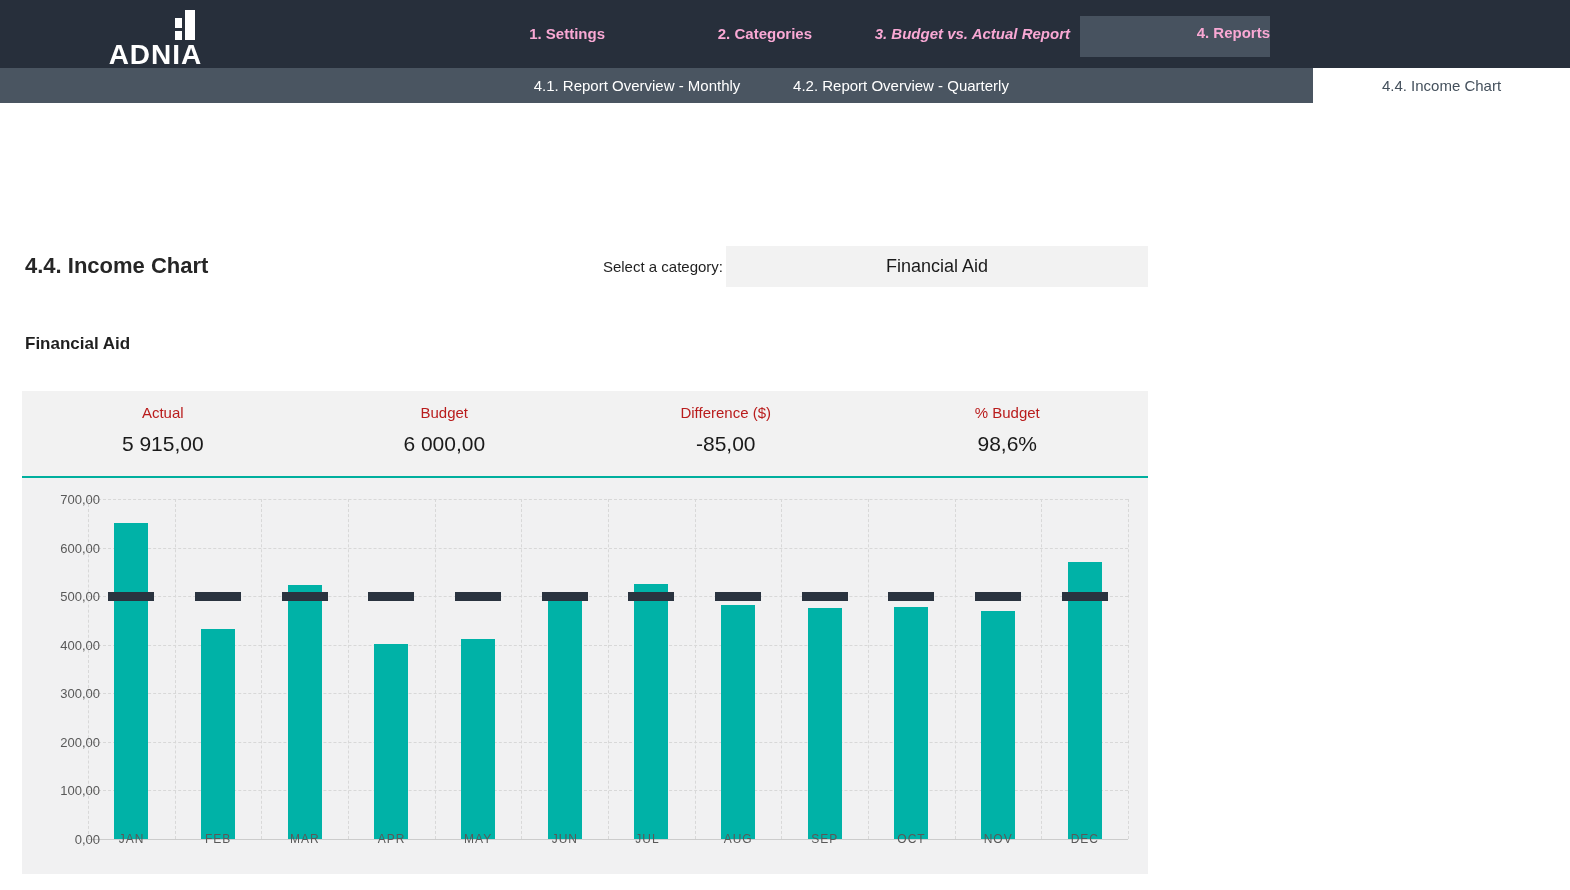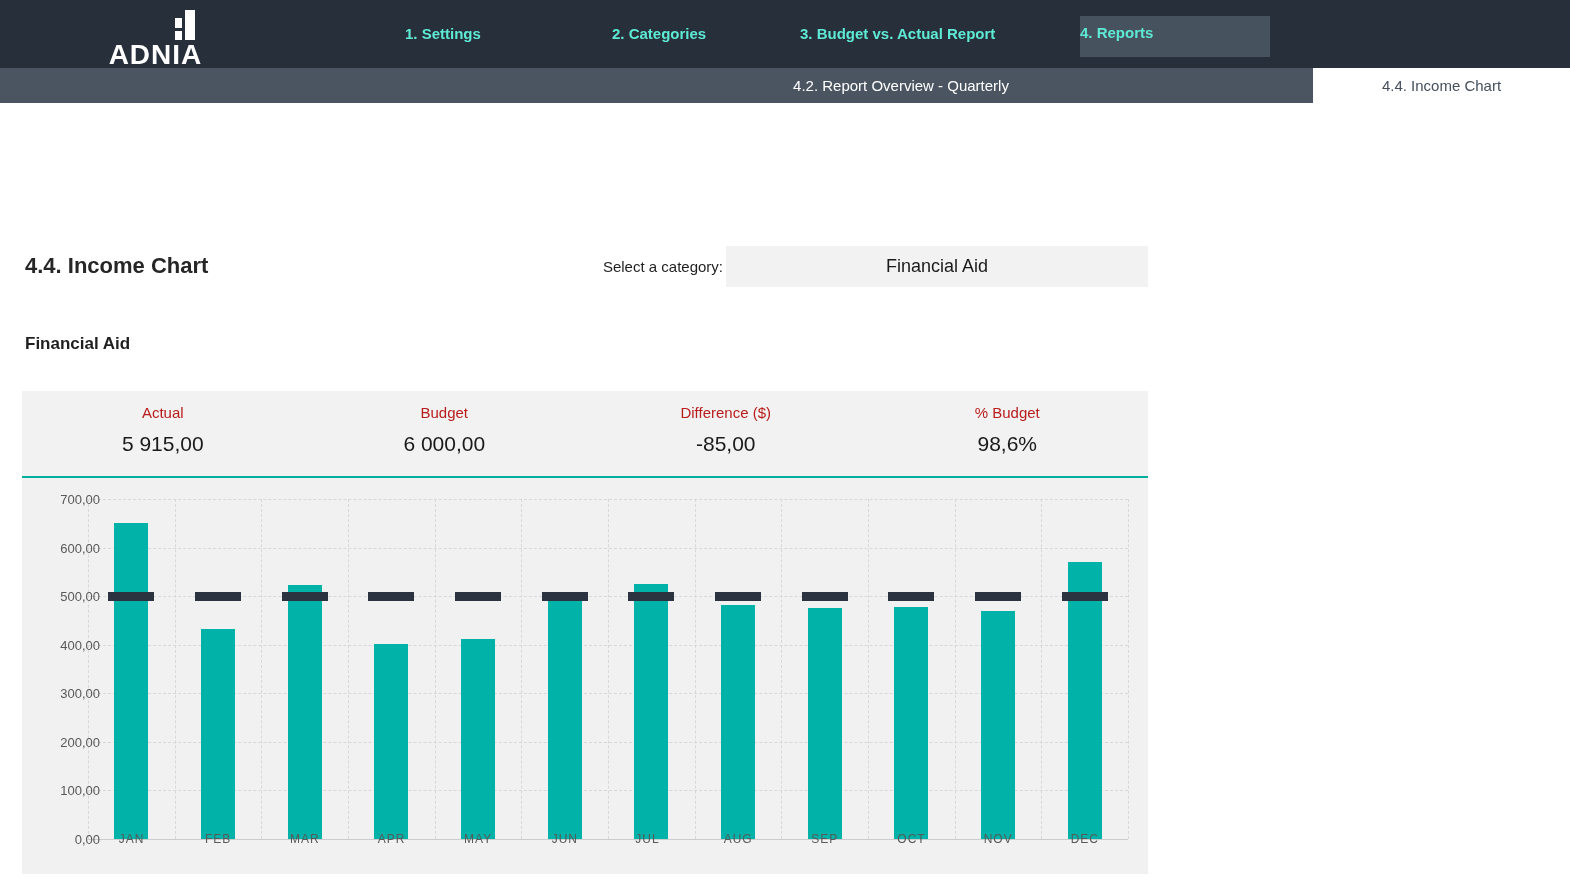--- a/index.html
+++ b/index.html
@@ -10,25 +10,25 @@
   .topnav { position: relative; width: 1570px; height: 68px; background: #272f3b; }
   .logo { position: absolute; left: 16px; top: 10px; }
   .logo-row { display: flex; align-items: flex-end; flex-direction: column; }
   .logo-icon { display: flex; align-items: flex-end; margin-right: 7px; }
   .logo-icon .col-dots { display: flex; flex-direction: column; justify-content: flex-end; margin-right: 3px; }
   .logo-icon .dot-top { width: 7px; height: 10px; background: #ffffff; margin-bottom: 3px; }
   .logo-icon .dot-bottom { width: 7px; height: 9px; background: #ffffff; }
   .logo-icon .tall-bar { width: 10px; height: 30px; background: #ffffff; }
   .logo-name { color: #ffffff; font-size: 28px; font-weight: 700; letter-spacing: 1px; line-height: 30px; }
   .logo-tagline { color: #ffffff; font-size: 10px; letter-spacing: 5px; margin-top: 4px; margin-left: 22px; }
-  .topnav-item { position: absolute; top: 0; height: 68px; line-height: 68px; text-align: left;
-    color: #5eead4; font-size: 15px; font-weight: 700; cursor: pointer; }
+  .topnav-item { position: absolute; top: 0; height: 68px; line-height: 68px; text-align: right;
+    color: #f9a8d4; font-size: 15px; font-weight: 700; cursor: pointer; }
   .topnav-item.i0 { left: 405px; width: 200px; }
   .topnav-item.i1 { left: 612px; width: 200px; }
-  .topnav-item.i2 { left: 800px; width: 270px; }
+  .topnav-item.i2 { left: 800px; width: 270px; font-style: italic; }
   .topnav-item.i3 { left: 1080px; width: 190px; top: 16px; height: 41px; line-height: 34px; background: #47525f; }
 
   
   .subnav { position: relative; width: 1570px; height: 35px; background: #4a5561; }
   .subnav-item { position: absolute; top: 0; height: 35px; line-height: 35px; text-align: center;
     color: #ffffff; font-size: 15px; cursor: pointer; }
   .subnav-item.i0 { left: 487px; width: 300px; }
   .subnav-item.i1 { left: 751px; width: 300px; }
   .subnav-item.i2 { left: 1021px; width: 300px; }
   .subnav-item.i3 { left: 1313px; width: 257px; background: #ffffff; color: #44505c; }
@@ -78,20 +78,21 @@
     </div>
     <div class="logo-tagline">S O L U T I O N S</div>
   </div>
   <div class="topnav-item i0">1. Settings</div>
   <div class="topnav-item i1">2. Categories</div>
   <div class="topnav-item i2">3. Budget vs. Actual Report</div>
   <div class="topnav-item i3">4. Reports</div>
 </header>
 
 <nav class="subnav">
+  <div class="subnav-item i0">4.1. Report Overview - Monthly</div>
   <div class="subnav-item i1">4.2. Report Overview - Quarterly</div>
   <div class="subnav-item i3">4.4. Income Chart</div>
 </nav>
 
 <main class="content">
   <h1 class="page-title">4.4. Income Chart</h1>
   <div class="category-label">Select a category:</div>
   <div class="category-select">Financial Aid</div>
   <h2 class="section-title">Financial Aid</h2>
 

